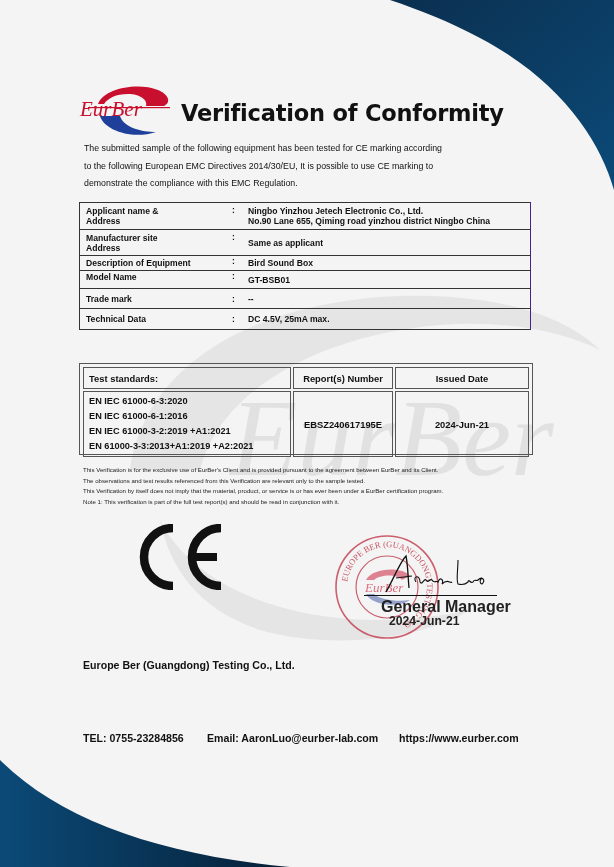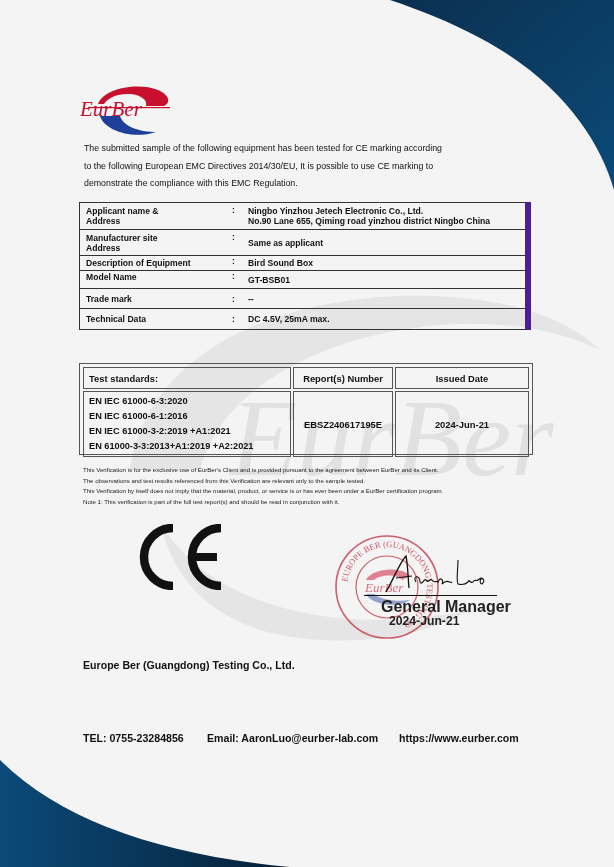--- a/index.html
+++ b/index.html
@@ -29,21 +29,21 @@
       font-family: "Liberation Sans", sans-serif; font-weight: normal;
       font-size: 8.8px; line-height: 17.5px; color: #111;
     }
 
     .info-table {
       position: absolute; left: 79px; top: 202px; width: 452px;
       border-collapse: collapse; font-size: 8.6px; font-weight: bold;
     }
     .info-table td { border-top: 1px solid #333; border-bottom: 1px solid #333; padding: 1px 6px; vertical-align: middle; }
     .info-table tr td:first-child { border-left: 1px solid #333; width: 130px; }
-    .info-table tr td:last-child { border-right: 6px solid #4c1d95; }
+    .info-table tr td:last-child { border-right: 1px solid #4c1d95; }
     .info-table td.colon { width: 8px; padding: 0 4px 0 10px; vertical-align: top; }
     .info-table td.val { padding-left: 4px; }
 
     .std-wrap {
       position: absolute; left: 79px; top: 363px; width: 454px; height: 92px;
       border: 1px solid #555; box-sizing: border-box; padding: 1px;
     }
     .std-table {
       width: 100%; height: 100%; border-collapse: separate; border-spacing: 2px;
       font-family: "Liberation Sans", sans-serif; font-weight: bold; font-size: 9px;
@@ -104,20 +104,21 @@
 
 <div class="content">
 
   <svg class="logo" viewBox="0 0 95 56">
     <path d="M 18 22 C 24 6 58 0 78 8 C 88 12 92 20 84 24 L 66 24 C 68 18 60 12 48 12 C 36 12 28 16 24 22 Z" fill="#c8102e"></path>
     <path d="M 20 34 C 24 48 52 58 76 50 C 62 50 44 46 40 34 Z" fill="#1e3f9a"></path>
     <rect x="8" y="25" width="82" height="1.2" fill="#c8102e"></rect>
   </svg>
   <div class="logo-text">EurBer</div>
 
+  <div class="title">Verification of Conformity</div>
 
   <div class="intro">
     <div>The submitted sample of the following equipment has been tested for CE marking according</div>
     <div>to the following European EMC Directives 2014/30/EU, It is possible to use CE marking to</div>
     <div>demonstrate the compliance with this EMC Regulation.</div>
   </div>
 
   <table class="info-table">
     <tbody>
         <tr style="height:27px;margin-left:14px;">

